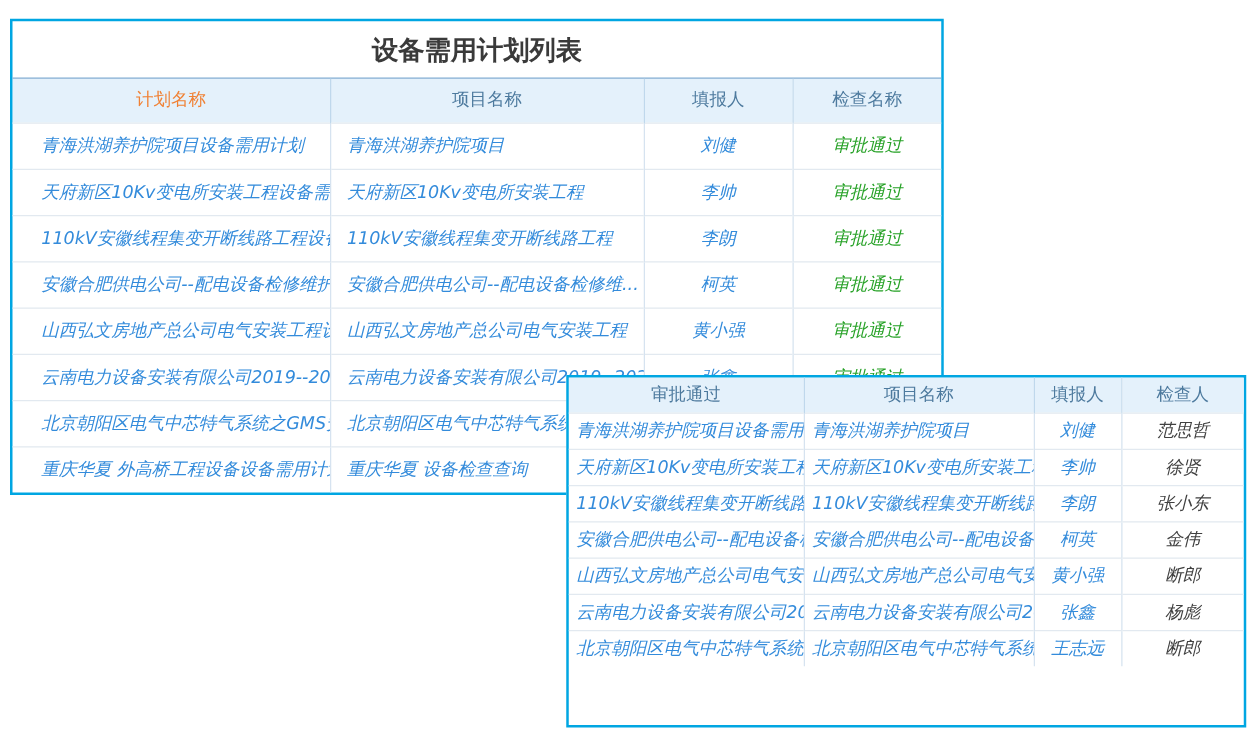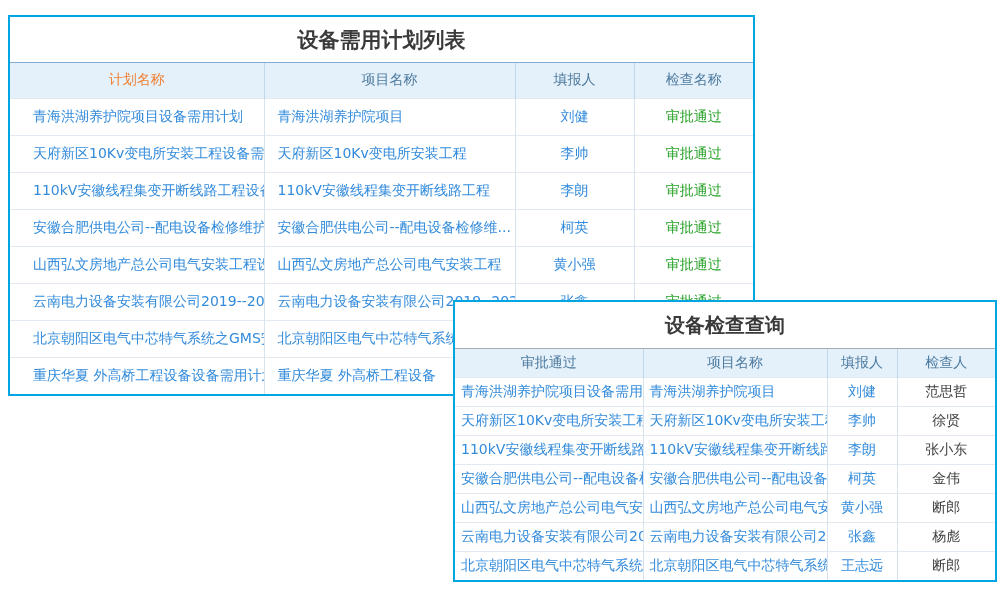--- a/index.html
+++ b/index.html
@@ -31,21 +31,21 @@
   #plan-card .card-title{height:45px;font-size:21px;border-bottom:1px solid #7fabd2;}
   #inspect-card .card-title{height:46px;font-size:20px;border-bottom:1px solid #a5aeb8;}
   table{border-collapse:collapse;table-layout:fixed;width:100%;}
   th,td{
     box-sizing:border-box;overflow:hidden;white-space:nowrap;
     font-weight:normal;font-size:14px;text-align:center;padding:0;
   }
   th{background:var(--headbg);color:var(--headtext);}
   th:not(:last-child),td:not(:last-child){border-right:1px solid #d6e3f0;}
   th:not(:last-child){border-right-color:#bfd8ec;}
-  td{border-top:1px solid #e2e9f0;color:var(--link);}
+  td{border-top:1px solid #e2e9f0;color:var(--link);font-style:italic;}
   #plan-card th{height:35px;}
   #plan-card td{height:37px;}
   #inspect-card th{height:28px;}
   #inspect-card td{height:29px;}
   td.c-left{text-align:left;}
   #plan-card td:nth-child(1){padding-left:23px;}
   #plan-card td:nth-child(2){padding-left:13px;}
   #inspect-card td:nth-child(1),
   #inspect-card td:nth-child(2){padding-left:6px;}
   td.c-status{color:var(--green);}
@@ -110,30 +110,29 @@
           <td class="c-status">审批通过</td>
         </tr>
         <tr>
           <td class="c-left">北京朝阳区电气中芯特气系统之GMS安...</td>
           <td class="c-left">北京朝阳区电气中芯特气系统之GMS</td>
           <td class="c-person"></td>
           <td class="c-status"></td>
         </tr>
         <tr>
           <td class="c-left">重庆华夏 外高桥工程设备设备需用计划</td>
-          <td class="c-left">重庆华夏 外高桥工程设备</td>
+          <td class="c-left">重庆华夏 设备检查查询</td>
           <td class="c-person"></td>
           <td class="c-status"></td>
         </tr>
       </tbody>
   </table>
 </div>
 
 <div class="card" id="inspect-card">
-  <div class="card-title">设备检查查询</div>
   <table>
     <colgroup>
         <col style="width: 188px;">
         <col style="width: 184px;">
         <col style="width: 70px;">
         <col style="width: 98px;">
       </colgroup>
     <thead>
         <tr>
           <th>审批通过</th>

